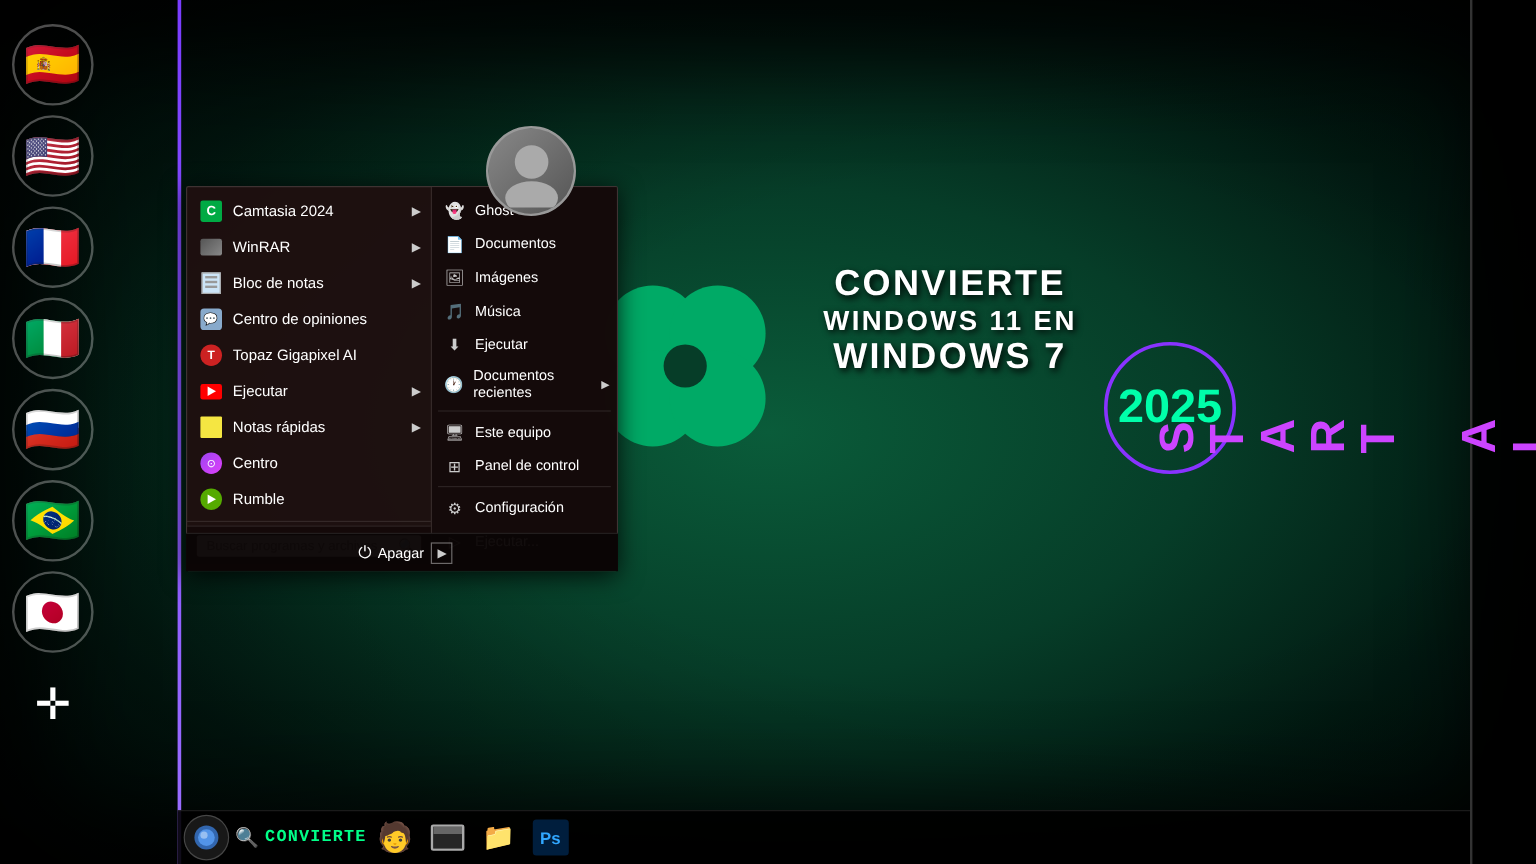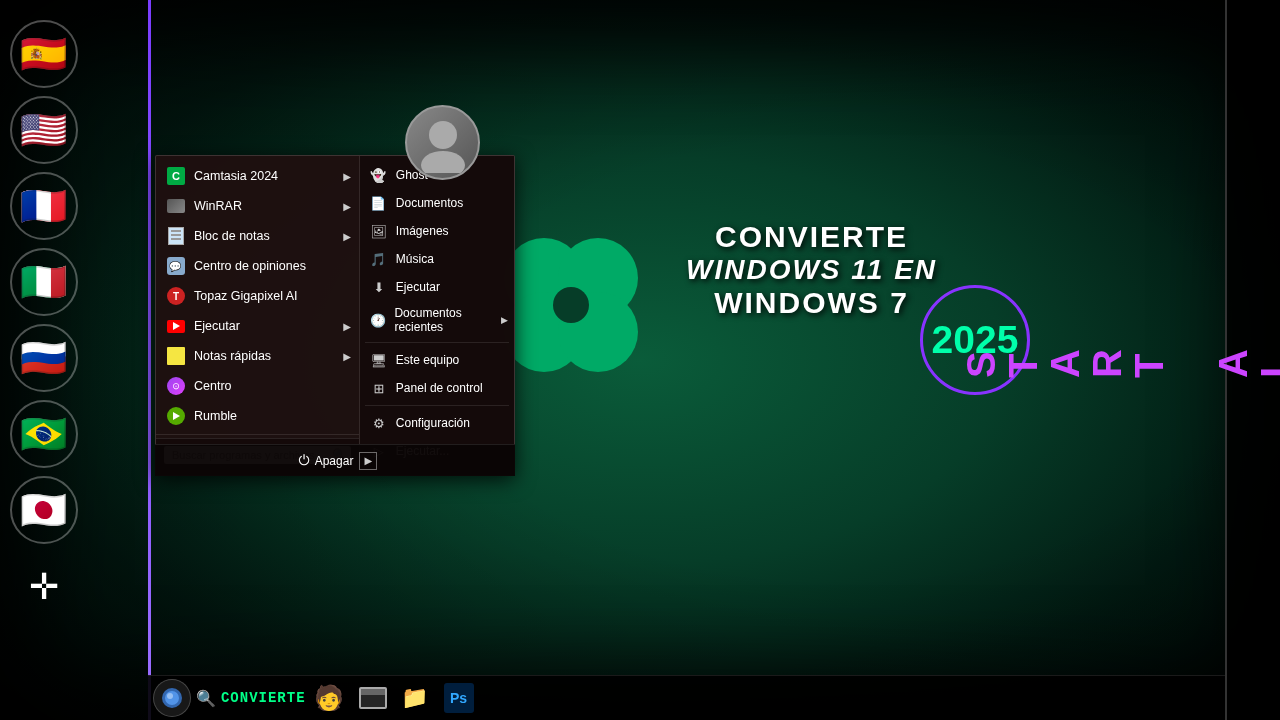--- a/index.html
+++ b/index.html
@@ -552,21 +552,21 @@
 
       <ellipse cx="112" cy="112" rx="40" ry="40" fill="#00aa66"></ellipse>
 
       <circle cx="85" cy="85" r="18" fill="#063d28"></circle>
     </svg>
   </div>
 
   <div>
     <div class="title-text">
       <div class="line1" style="font-size:30px; color:#fff; text-shadow:2px 2px 6px #000; font-family:Impact,sans-serif; font-weight:900;">CONVIERTE</div>
-      <div class="line2" style="font-size:28px; color:#fff; text-shadow:2px 2px 6px #000; font-family:Impact,sans-serif; font-weight:900;font-style:italic;">WINDOWS 11 EN</div>
+      <div class="line2" style="font-size:23px; color:#fff; text-shadow:2px 2px 6px #000; font-family:Impact,sans-serif; font-weight:900;">WINDOWS 11 EN</div>
       <div class="line3" style="font-size:30px; color:#fff; text-shadow:2px 2px 6px #000; font-family:Impact,sans-serif; font-weight:900;">WINDOWS 7</div>
     </div>
   </div>
 </div>
 
 <div style="position:absolute; left:920px; top:285px; z-index:5; width:110px; height:110px; border-radius:50%; border:3px solid #8833ff; display:flex; align-items:center; justify-content:center; font-size:39px; font-weight:900; color:#00ffaa; font-family:Impact,sans-serif;">
   <span>2025</span>
 </div>
 
 <div class="startmenu-wrapper">

